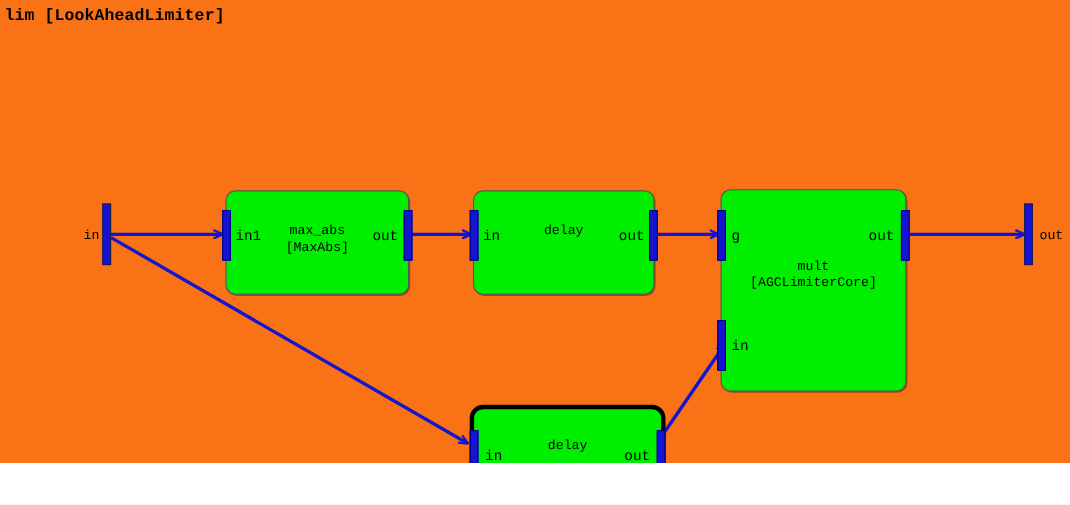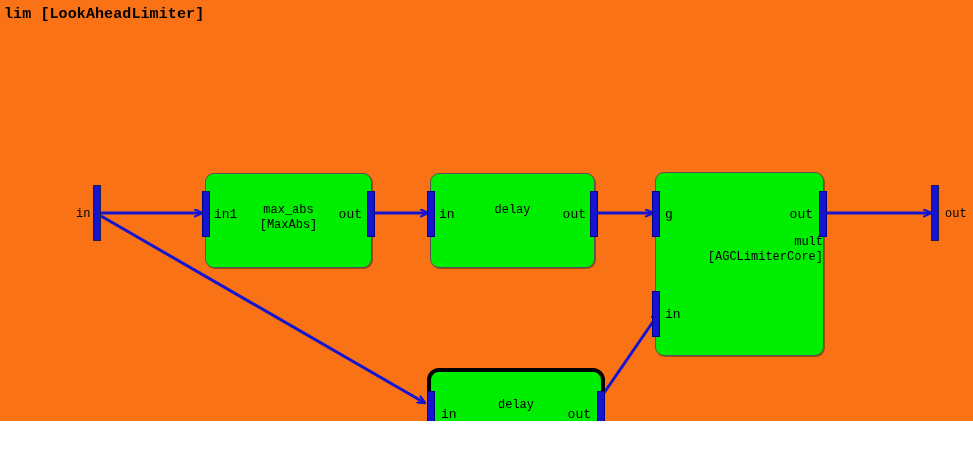--- a/index.html
+++ b/index.html
@@ -143,21 +143,21 @@
     <div class="block-label" style="top:29px;">
       <span>delay</span>
     </div>
     <div class="port" style="left:-4px; top:17px;"></div>
     <div class="port-label" style="left:8px; top:35px;">in</div>
     <div class="port" style="right:-4px; top:17px;"></div>
     <div class="port-label" style="right:8px; top:35px;">out</div>
   </div>
 
   <div class="block" style="left:655px; top:172px; width:169px; height:184px;">
-    <div class="block-label" style="top:62px;text-align:right;">
+    <div class="block-label" style="top:62px;">
       <span>mult</span>
       <span class="l2">[AGCLimiterCore]</span>
     </div>
     <div class="port" style="left:-4px; top:18px;"></div>
     <div class="port-label" style="left:9px; top:36px;">g</div>
     <div class="port" style="left:-4px; top:118px;"></div>
     <div class="port-label" style="left:9px; top:136px;">in</div>
     <div class="port" style="right:-4px; top:18px;"></div>
     <div class="port-label" style="right:10px; top:36px;">out</div>
   </div>

